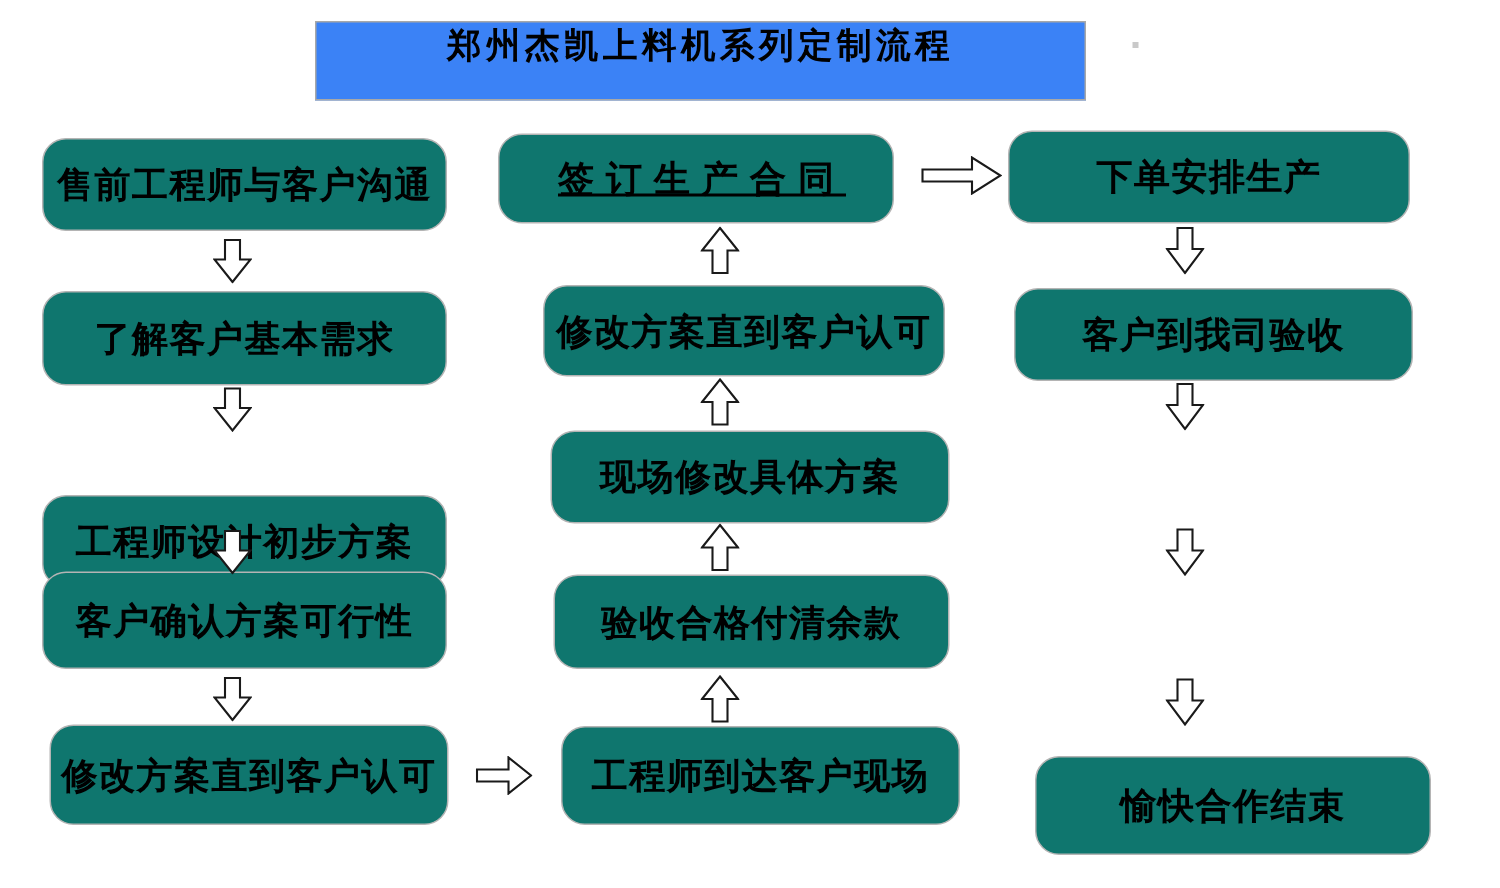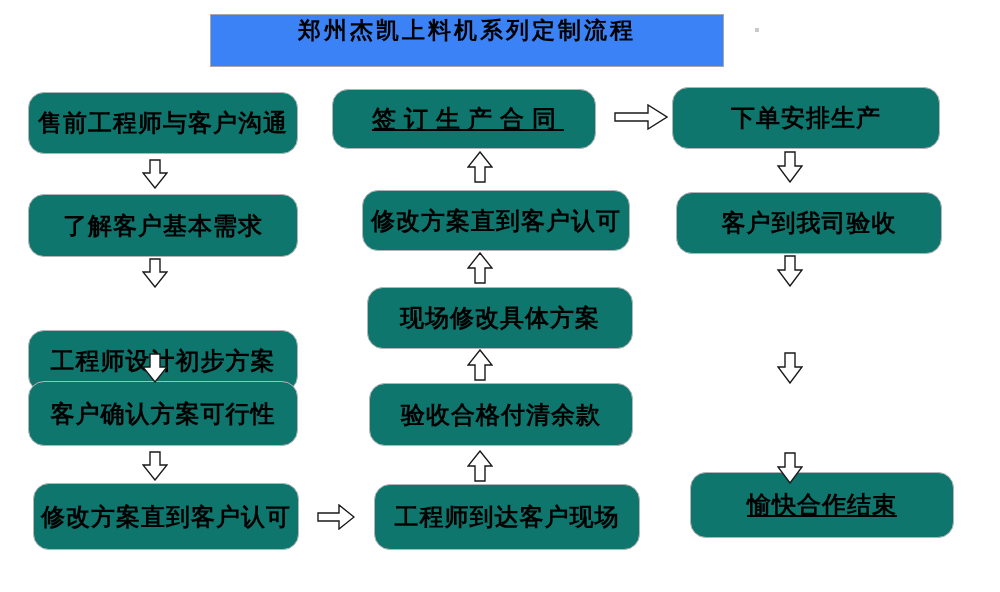--- a/index.html
+++ b/index.html
@@ -32,21 +32,21 @@
   .p-m1{left:332px;top:89px;width:262px;height:58px;text-decoration:underline;}
   .p-m2{left:362px;top:190px;width:266px;height:59px;}
   .p-m3{left:367px;top:287px;width:264px;height:60px;}
   .p-m4{left:369px;top:383px;width:262px;height:61px;}
   .p-m5{left:374px;top:484px;width:264px;height:64px;}
   
   .p-r1{left:672px;top:87px;width:266px;height:60px;}
   .p-r2{left:676px;top:192px;width:264px;height:60px;}
   .p-r3{left:678px;top:288px;width:264px;height:62px;}
   .p-r4{left:680px;top:387px;width:264px;height:61px;}
-  .p-r5{left:690px;top:472px;width:262px;height:64px;text-decoration:underline;}
+  .p-r5{left:690px;top:504px;width:262px;height:64px;}
   
   .p-la1{left:142px;top:159px;}
   .p-la2{left:142px;top:258px;}
   .p-la3{left:142px;top:353px;}
   .p-la4{left:142px;top:451px;}
   
   .p-ma1{left:467px;top:151px;}
   .p-ma2{left:467px;top:252px;}
   .p-ma3{left:467px;top:349px;}
   .p-ma4{left:467px;top:450px;}

